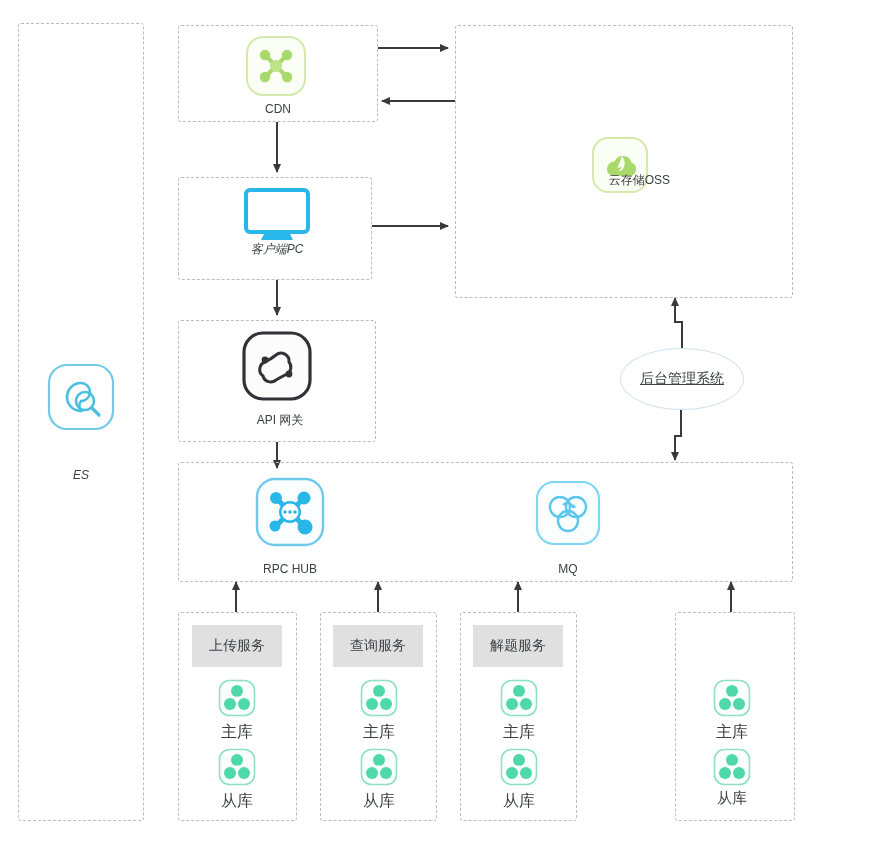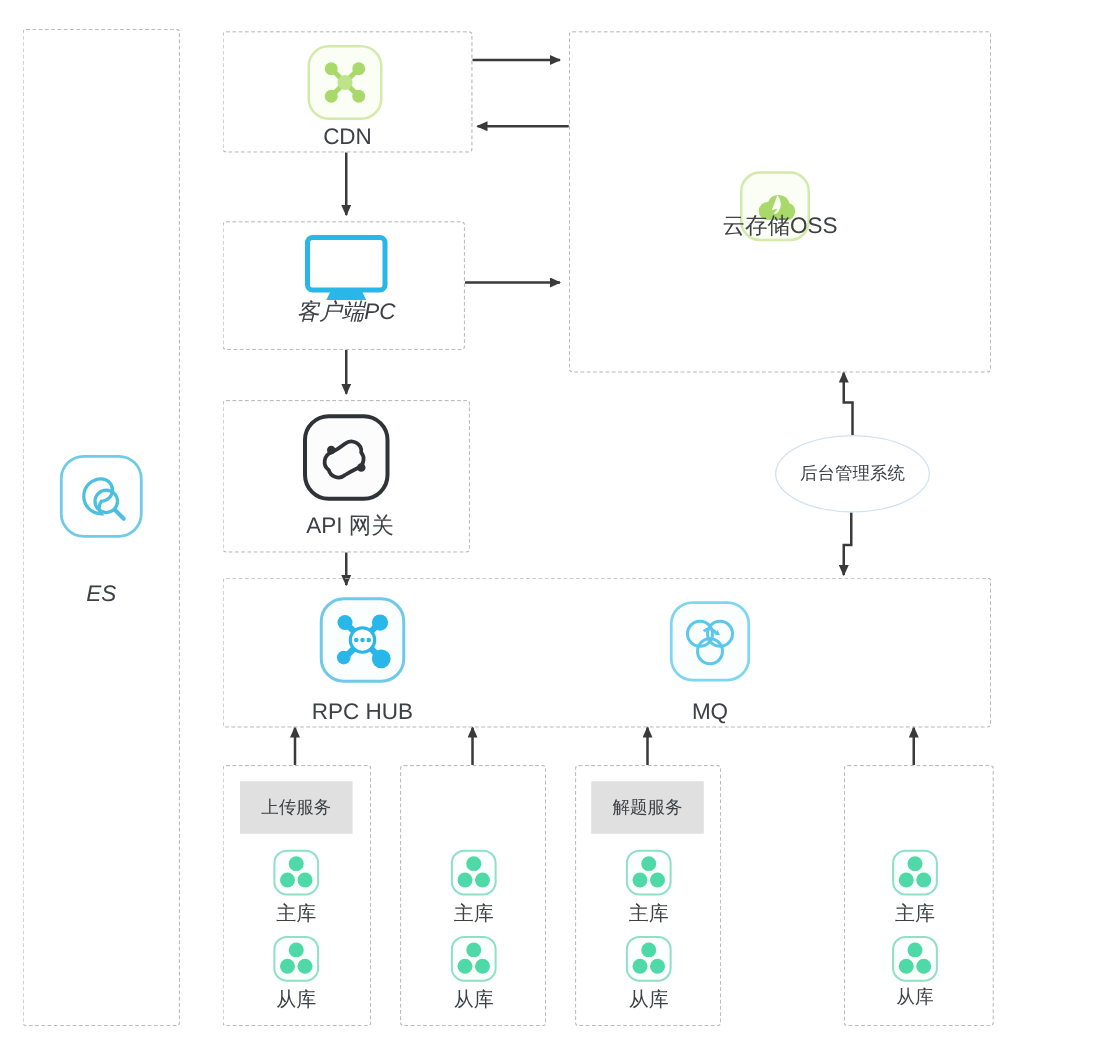--- a/index.html
+++ b/index.html
@@ -21,21 +21,21 @@
     position: absolute;
     border: 1px dashed #b9bcc0;
     border-radius: 3px;
     box-sizing: border-box;
     background: transparent;
   }
   .label {
     position: absolute;
     text-align: center;
     color: #3d4044;
-    font-size: 18px;
+    font-size: 12px;
     line-height: 16px;
     white-space: nowrap;
   }
   .label-sm {
     font-size: 16px;
   }
   .icon-wrap {
     position: absolute;
   }
   svg { display: block; overflow: visible; }
@@ -164,21 +164,21 @@
   <div class="icon-wrap" style="left:241px; top:330px;">
     <svg width="72" height="72" viewBox="0 0 72 72">
       <rect x="3" y="3" width="66" height="66" rx="19" ry="19" fill="#fcfcfc" stroke="#2f3237" stroke-width="3.2"></rect>
       <path d="M22,46 a8,8 0 0 1 2,-14 q6,-3 11,-7 a8,8 0 0 1 13,7 a8,8 0 0 1 -2,12 q-6,3 -11,6 a8,8 0 0 1 -13,-4 Z" fill="none" stroke="#2f3237" stroke-width="3"></path>
       <circle cx="24" cy="30" r="3.4" fill="#2f3237"></circle>
       <circle cx="48" cy="44" r="3.4" fill="#2f3237"></circle>
     </svg>
   </div>
   <div class="label" style="left:230px; top:412px; width:100px;">API 网关</div>
 
-  <div class="ellipse" style="left:620px; top:348px; width:124px; height:62px;">
+  <div class="ellipse" style="left:620px; top:348px; width:124px; height:62px;text-decoration:underline;">
     <span>后台管理系统</span>
   </div>
 
   <div class="dashbox" style="left:178px; top:462px; width:615px; height:120px;"></div>
 
   <div class="icon-wrap" style="left:255px; top:477px;">
     <svg width="70" height="70" viewBox="0 0 70 70">
       <rect x="2" y="2" width="66" height="66" rx="18" ry="18" fill="#fbfeff" stroke="#6ec9ec" stroke-width="2.4"></rect>
       <line x1="22" y1="22" x2="48" y2="48" stroke="#29b6e8" stroke-width="5" stroke-linecap="round"></line>
       <line x1="48" y1="22" x2="22" y2="48" stroke="#29b6e8" stroke-width="5" stroke-linecap="round"></line>
@@ -224,20 +224,21 @@
       <rect x="1.5" y="1.5" width="35" height="35" rx="10" ry="10" fill="#fbfffd" stroke="#8fe0c4" stroke-width="1.6"></rect>
       <circle cx="19" cy="12" r="6" fill="#4fd9a9"></circle>
       <circle cx="12" cy="25" r="6" fill="#4fd9a9"></circle>
       <circle cx="26" cy="25" r="6" fill="#4fd9a9"></circle>
       <circle cx="19" cy="20" r="2.4" fill="#ffffff"></circle>
     </svg>
   </div>
   <div class="label label-sm" style="left:187px; top:793px; width:100px;">从库</div>
 
   <div class="dashbox" style="left:320px; top:612px; width:117px; height:209px;"></div>
+  <div class="svc-chip" style="left:333px; top:625px; width:90px; height:42px;">查询服务</div>
   <div class="icon-wrap" style="left:360px; top:679px;">
     <svg width="38" height="38" viewBox="0 0 38 38">
       <rect x="1.5" y="1.5" width="35" height="35" rx="10" ry="10" fill="#fbfffd" stroke="#8fe0c4" stroke-width="1.6"></rect>
       <circle cx="19" cy="12" r="6" fill="#4fd9a9"></circle>
       <circle cx="12" cy="25" r="6" fill="#4fd9a9"></circle>
       <circle cx="26" cy="25" r="6" fill="#4fd9a9"></circle>
       <circle cx="19" cy="20" r="2.4" fill="#ffffff"></circle>
     </svg>
   </div>
   <div class="label label-sm" style="left:329px; top:724px; width:100px;">主库</div>

